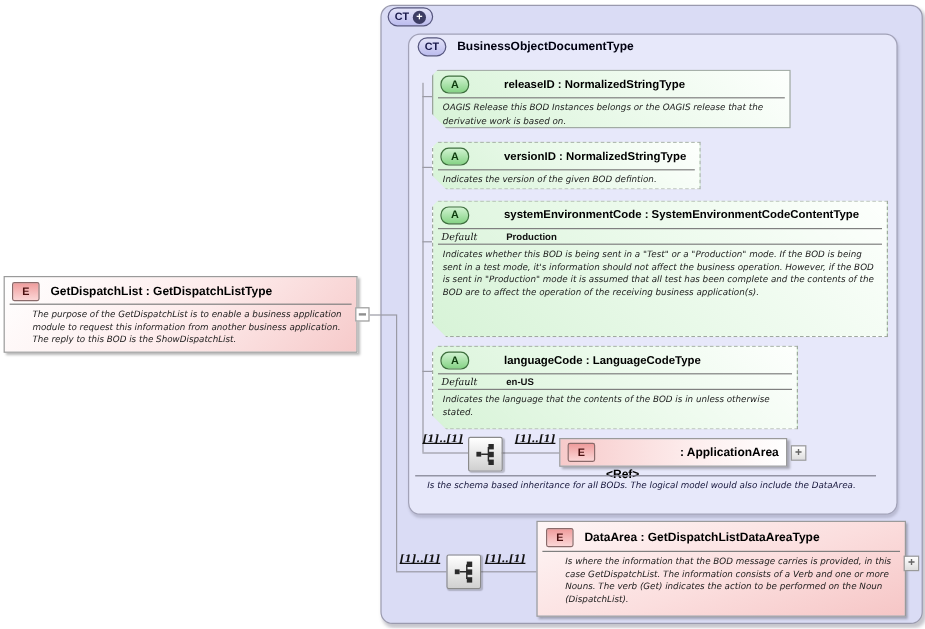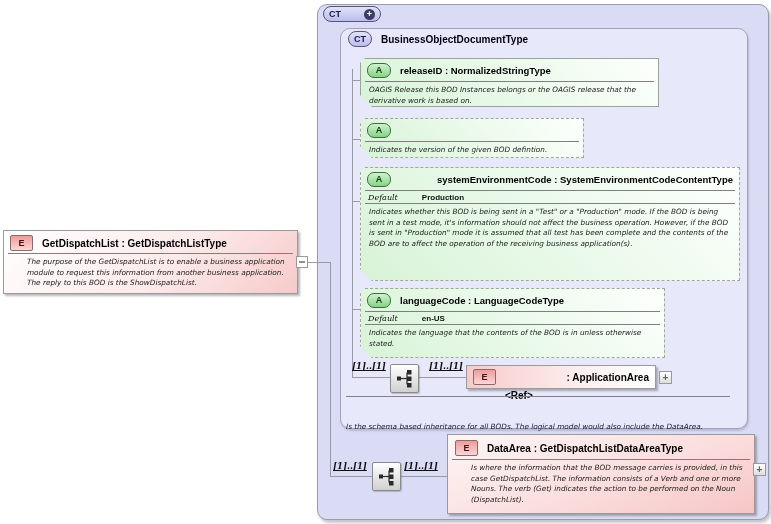--- a/index.html
+++ b/index.html
@@ -10,36 +10,36 @@
   
   .outer-ct{position:absolute;left:317px;top:4px;width:450px;height:514px;background:#dadcf5;
             border:1px solid #9a9aae;border-radius:10px;box-shadow:2px 3px 3px rgba(90,90,110,.35);}
   .inner-ct{position:absolute;left:340px;top:28px;width:406px;height:399px;background:#e7e8fa;
             border:1px solid #a2a2b8;border-radius:10px;box-shadow:1px 2px 2px rgba(90,90,110,.25);}
 
   .hdr{position:absolute;display:flex;align-items:center;gap:9px;}
   .htitle{font-weight:bold;font-size:10px;color:#000010;white-space:nowrap;}
   .pill-ct{height:14px;padding:0 5px;border:1px solid #54547c;border-radius:8px;
            background:linear-gradient(180deg,#e2e2f8,#bcbcee);color:#18184a;
-           font:bold 9px/13px "Liberation Sans",sans-serif;display:flex;align-items:center;gap:20px;}
+           font:bold 9px/13px "Liberation Sans",sans-serif;display:flex;align-items:center;}
   .ctplus{width:11px;height:11px;border-radius:50%;background:#3c3c64;color:#ffffff;
           font:bold 9px/11px "Liberation Sans",sans-serif;text-align:center;margin-left:3px;}
 
   
   .attr{position:absolute;border:1px solid #9aa59a;
         background:linear-gradient(225deg,#fdfffd 0%,#ecfaec 45%,#d7f3d7 100%);
         clip-path:polygon(5px 0,100% 0,100% 100%,12px 100%,0 calc(100% - 12px),0 5px);
         filter:drop-shadow(1.5px 1.5px 1px rgba(110,110,110,.45));}
   .attr.dashed{border-style:dashed;border-color:#9fa89f;}
   .trow{display:flex;align-items:center;gap:9px;padding:4px 6px 3px 6px;}
   .pill-a{flex:0 0 auto;width:22px;height:13px;border:1px solid #3c6e3c;border-radius:7px;
           background:linear-gradient(180deg,#cff2cf,#86d386);color:#0c3a0c;
           font:bold 9px/13px "Liberation Sans",sans-serif;text-align:center;}
-  .atitle{font-weight:bold;font-size:9.5px;color:#000000;white-space:nowrap;}
-  .atitle.wrap{white-space:normal;text-align:right;overflow-wrap:anywhere;flex:1;line-height:13px;}
+  .atitle{font-weight:bold;font-size:9.5px;color:#000000;white-space:nowrap;margin-left:20px;}
+  .atitle.wrap{white-space:normal;text-align:left;overflow-wrap:anywhere;flex:1;line-height:13px;}
   .hrr{border-top:1px solid #7f7f7f;margin:0 4px;}
   .defrow{display:flex;align-items:baseline;gap:24px;padding:2px 7px 1px 7px;}
   .deflabel{font:italic 8px "DejaVu Serif",serif;color:#111111;}
   .defval{font:bold 8px "Liberation Sans",sans-serif;color:#111111;}
   .adesc{font:italic 7.3px/10.5px "DejaVu Sans",sans-serif;color:#1a1a1a;padding:3px 6px 4px 8px;}
 
   
   .ebox{position:absolute;border:1px solid #9a9a9a;box-shadow:2px 2px 2px rgba(0,0,0,.28);}
   .left-elem{left:3px;top:230px;width:293px;height:62px;
              background:linear-gradient(135deg,#ffffff 0%,#fdeaea 55%,#f6caca 100%);}
@@ -109,20 +109,21 @@
       <span class="pill-a">A</span>
       <span class="atitle">releaseID : NormalizedStringType</span>
     </div>
     <div class="hrr"></div>
     <div class="adesc">OAGIS Release this BOD Instances belongs or the OAGIS release that the derivative work is based on.</div>
   </div>
 
   <div class="attr dashed" style="left:360px;top:118px;width:222px;height:38px;">
     <div class="trow">
       <span class="pill-a">A</span>
+      <span class="atitle">versionID : NormalizedStringType</span>
     </div>
     <div class="hrr"></div>
     <div class="adesc">Indicates the version of the given BOD defintion.</div>
   </div>
 
   <div class="attr dashed" style="left:360px;top:167px;width:378px;height:112px;">
     <div class="trow">
       <span class="pill-a">A</span>
       <span class="atitle wrap">systemEnvironmentCode : SystemEnvironmentCodeContentType</span>
     </div>
@@ -163,21 +164,21 @@
   <span class="card" style="left:429px;top:361px;">[1]..[1]</span>
 
   <div class="ebox ref-elem">
     <span class="icon-e">E</span>
     <span class="ename">&lt;Ref&gt;</span>
     <span class="etitle">: ApplicationArea</span>
   </div>
   <div class="plusbtn" style="left:659px;top:371px;">+</div>
 
   <div class="ln" style="left:346px;top:396px;width:384px;height:1px;background:#7f7f8f;"></div>
-  <div class="annot" style="left:346px;top:400px;width:392px;margin-top:22px;">Is the schema based inheritance for all BODs. The logical model would also include the DataArea.</div>
+  <div class="annot" style="left:356px;top:400px;width:392px;">Is the schema based inheritance for all BODs. The logical model would also include the DataArea.</div>
 
   <div class="ebox dataarea-elem">
     <div class="trow" style="padding:5px 7px 3px 7px;">
       <span class="icon-e">E</span>
       <span class="etitle">DataArea : GetDispatchListDataAreaType</span>
     </div>
     <div class="hrr"></div>
     <div class="edesc">Is where the information that the BOD message carries is provided, in this case GetDispatchList. The information consists of a Verb and one or more Nouns. The verb (Get) indicates the action to be performed on the Noun (DispatchList).</div>
   </div>
   <div class="plusbtn" style="left:753px;top:463px;">+</div>

